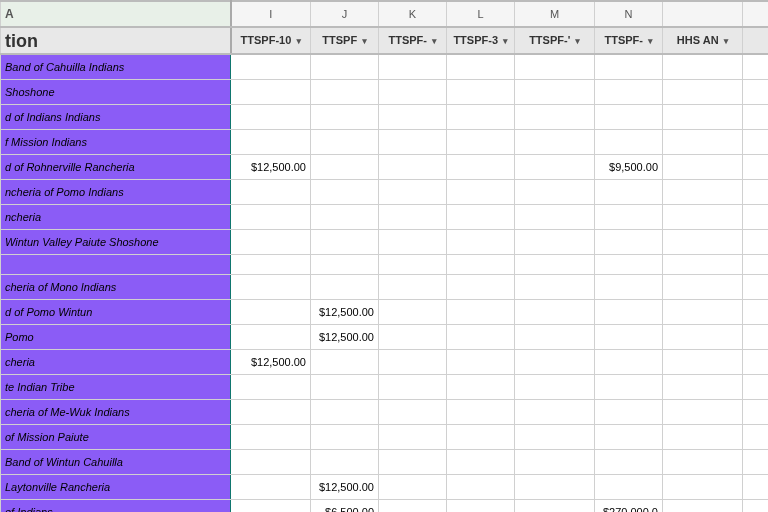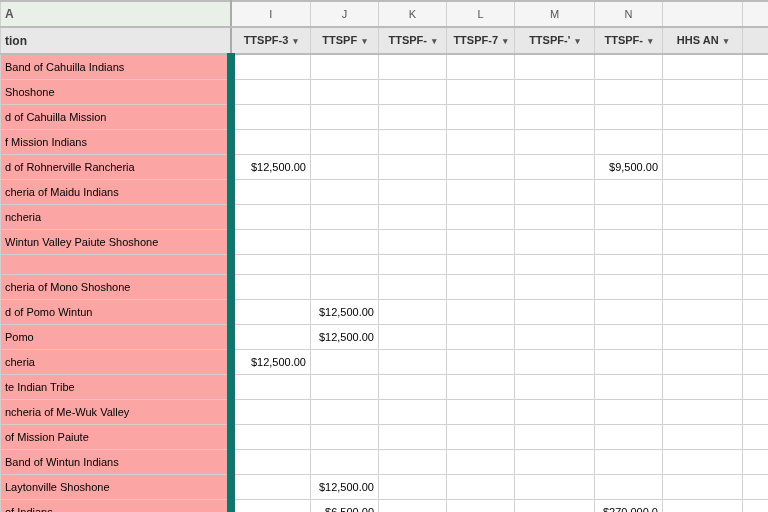--- a/index.html
+++ b/index.html
@@ -81,22 +81,23 @@
       margin-left: 2px;
     }
 
     td.left { text-align: left; }
     td.right { text-align: right; }
 
     .row-even { background: #fff; }
     .row-odd { background: #fff; }
 
     .col-a-label {
-      background: #fca5a5;
-      border-right: 8px solid #0f766e;
+      background: #8b5cf6;
+      border-right: 1px solid #0f766e;
+      font-style: italic;
     }
 
     .header-col-a {
       background: #e8f0e8;
       text-align: left;
       padding-left: 4px;
       font-size: 12px;
       font-weight: bold;
       border-right: 2px solid #aaa;
     }
@@ -123,37 +124,37 @@
         <th class="col-letter">I</th>
         <th class="col-letter">J</th>
         <th class="col-letter">K</th>
         <th class="col-letter">L</th>
         <th class="col-letter">M</th>
         <th class="col-letter">N</th>
         <th class="col-letter"></th>
         <th class="col-letter"></th>
       </tr>
       <tr class="header-row">
-        <th class="header-col-a" style="text-align:left; font-size:12px; font-weight:bold;">
+        <th class="header-col-a" style="text-align:left; font-size:18px; font-weight:bold;">
           <span>tion</span>
         </th>
         <th>
+          <span>TTSPF-10</span>
+          <span class="filter-icon">▾</span>
+        </th>
+        <th>
+          <span>TTSPF</span>
+          <span class="filter-icon">▾</span>
+        </th>
+        <th>
+          <span>TTSPF-</span>
+          <span class="filter-icon">▾</span>
+        </th>
+        <th>
           <span>TTSPF-3</span>
-          <span class="filter-icon">▾</span>
-        </th>
-        <th>
-          <span>TTSPF</span>
-          <span class="filter-icon">▾</span>
-        </th>
-        <th>
-          <span>TTSPF-</span>
-          <span class="filter-icon">▾</span>
-        </th>
-        <th>
-          <span>TTSPF-7</span>
           <span class="filter-icon">▾</span>
         </th>
         <th>
           <span>TTSPF-'</span>
           <span class="filter-icon">▾</span>
         </th>
         <th>
           <span>TTSPF-</span>
           <span class="filter-icon">▾</span>
         </th>
@@ -183,21 +184,21 @@
           <td class="right money"></td>
           <td class="right money"></td>
           <td class="right money"></td>
           <td class="right money"></td>
           <td class="right money"></td>
           <td class="right money"></td>
           <td class="right money"></td>
           <td class="right money"></td>
         </tr>
         <tr class="row-even">
-          <td class="left col-a-label">d of Cahuilla Mission</td>
+          <td class="left col-a-label">d of Indians Indians</td>
           <td class="right money"></td>
           <td class="right money"></td>
           <td class="right money"></td>
           <td class="right money"></td>
           <td class="right money"></td>
           <td class="right money"></td>
           <td class="right money"></td>
           <td class="right money"></td>
         </tr>
         <tr class="row-odd">
@@ -216,21 +217,21 @@
           <td class="right money">$12,500.00</td>
           <td class="right money"></td>
           <td class="right money"></td>
           <td class="right money"></td>
           <td class="right money"></td>
           <td class="right money">$9,500.00</td>
           <td class="right money"></td>
           <td class="right money"></td>
         </tr>
         <tr class="row-odd">
-          <td class="left col-a-label">cheria of Maidu Indians</td>
+          <td class="left col-a-label">ncheria of Pomo Indians</td>
           <td class="right money"></td>
           <td class="right money"></td>
           <td class="right money"></td>
           <td class="right money"></td>
           <td class="right money"></td>
           <td class="right money"></td>
           <td class="right money"></td>
           <td class="right money"></td>
         </tr>
         <tr class="row-even">
@@ -260,21 +261,21 @@
           <td class="right money"></td>
           <td class="right money"></td>
           <td class="right money"></td>
           <td class="right money"></td>
           <td class="right money"></td>
           <td class="right money"></td>
           <td class="right money"></td>
           <td class="right money"></td>
         </tr>
         <tr class="row-odd">
-          <td class="left col-a-label">cheria of Mono Shoshone</td>
+          <td class="left col-a-label">cheria of Mono Indians</td>
           <td class="right money"></td>
           <td class="right money"></td>
           <td class="right money"></td>
           <td class="right money"></td>
           <td class="right money"></td>
           <td class="right money"></td>
           <td class="right money"></td>
           <td class="right money"></td>
         </tr>
         <tr class="row-even">
@@ -315,21 +316,21 @@
           <td class="right money"></td>
           <td class="right money"></td>
           <td class="right money"></td>
           <td class="right money"></td>
           <td class="right money"></td>
           <td class="right money"></td>
           <td class="right money"></td>
           <td class="right money"></td>
         </tr>
         <tr class="row-even">
-          <td class="left col-a-label">ncheria of Me-Wuk Valley</td>
+          <td class="left col-a-label">cheria of Me-Wuk Indians</td>
           <td class="right money"></td>
           <td class="right money"></td>
           <td class="right money"></td>
           <td class="right money"></td>
           <td class="right money"></td>
           <td class="right money"></td>
           <td class="right money"></td>
           <td class="right money"></td>
         </tr>
         <tr class="row-odd">
@@ -337,32 +338,32 @@
           <td class="right money"></td>
           <td class="right money"></td>
           <td class="right money"></td>
           <td class="right money"></td>
           <td class="right money"></td>
           <td class="right money"></td>
           <td class="right money"></td>
           <td class="right money"></td>
         </tr>
         <tr class="row-even">
-          <td class="left col-a-label">Band of Wintun Indians</td>
-          <td class="right money"></td>
-          <td class="right money"></td>
-          <td class="right money"></td>
-          <td class="right money"></td>
-          <td class="right money"></td>
-          <td class="right money"></td>
-          <td class="right money"></td>
-          <td class="right money"></td>
-        </tr>
-        <tr class="row-odd">
-          <td class="left col-a-label">Laytonville Shoshone</td>
+          <td class="left col-a-label">Band of Wintun Cahuilla</td>
+          <td class="right money"></td>
+          <td class="right money"></td>
+          <td class="right money"></td>
+          <td class="right money"></td>
+          <td class="right money"></td>
+          <td class="right money"></td>
+          <td class="right money"></td>
+          <td class="right money"></td>
+        </tr>
+        <tr class="row-odd">
+          <td class="left col-a-label">Laytonville Rancheria</td>
           <td class="right money"></td>
           <td class="right money">$12,500.00</td>
           <td class="right money"></td>
           <td class="right money"></td>
           <td class="right money"></td>
           <td class="right money"></td>
           <td class="right money"></td>
           <td class="right money"></td>
         </tr>
         <tr class="row-even">

